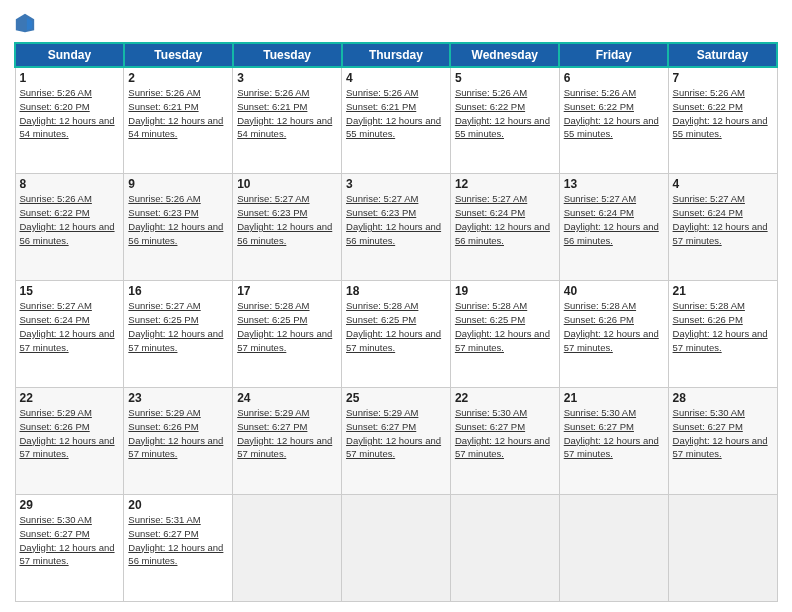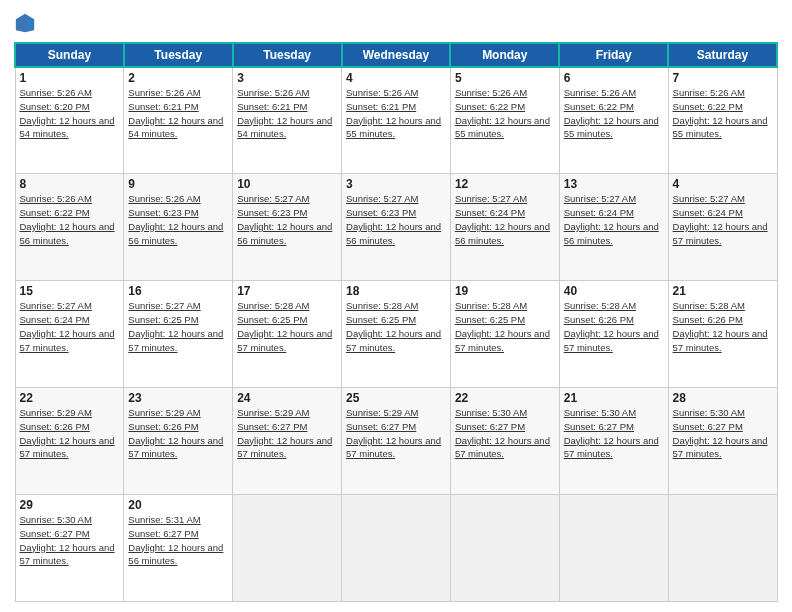--- a/index.html
+++ b/index.html
@@ -126,22 +126,22 @@
       <div class="location"></div>
     </div>
   </div>
 
   <table class="calendar">
     <thead>
       <tr>
       <th>Sunday</th>
           <th>Tuesday</th>
           <th>Tuesday</th>
+          <th>Thursday</th>
           <th>Wednesday</th>
-          <th>Monday</th>
           <th>Friday</th>
           <th>Saturday</th>
         </tr>
     </thead>
     <tbody id="calendar-body">
     <tr>
           <td>
             <span class="day-num">1</span>
             <div class="day-info">Sunrise: 5:26 AM<br>Sunset: 6:20 PM<br>Daylight: 12 hours and 54 minutes.</div>
           </td>

